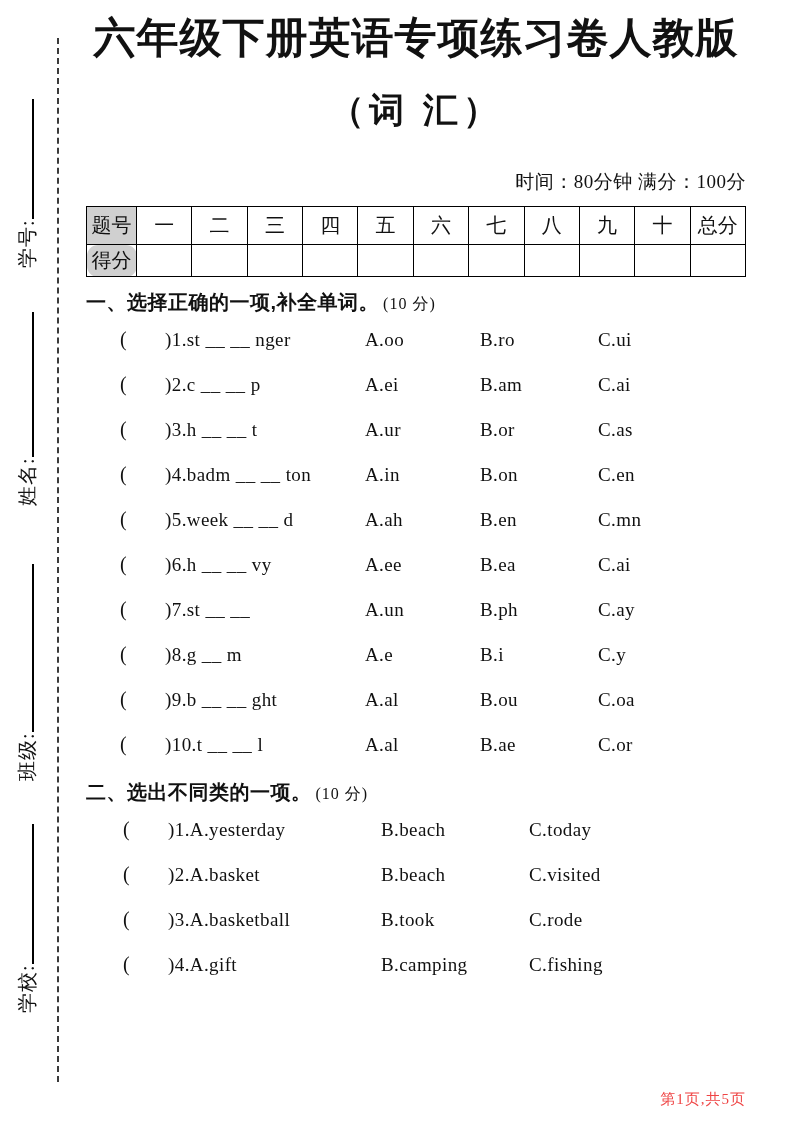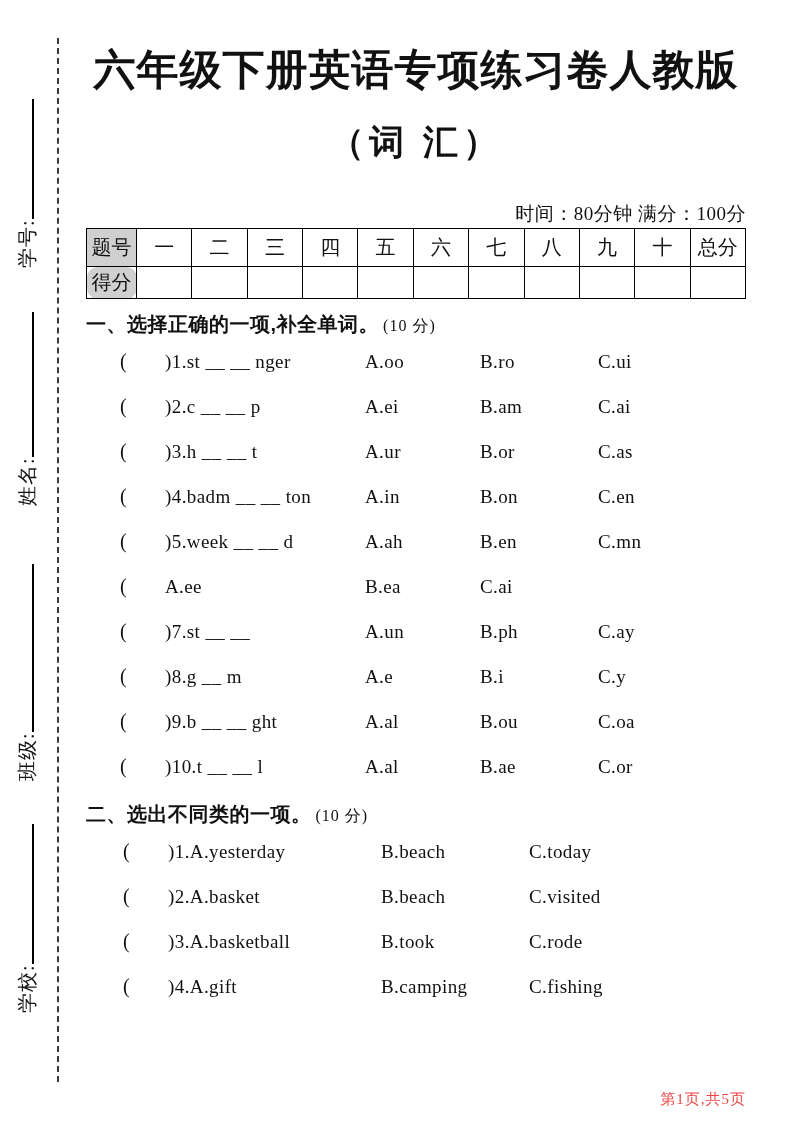--- a/index.html
+++ b/index.html
@@ -15,33 +15,33 @@
   }
   .sb{position:absolute;left:14px;width:0;height:0;overflow:visible;}
   .sb-inner{
     display:inline-block;transform:rotate(-90deg);transform-origin:top left;
     white-space:nowrap;font-size:20px;letter-spacing:1px;color:#111;
   }
   .blank{display:inline-block;border-bottom:2px solid #000;height:1px;vertical-align:baseline;}
   
   main{position:absolute;left:86px;top:0;width:660px;}
   .title{
-    margin-top:44px;font-size:42px;line-height:52px;font-weight:700;
+    margin-top:12px;font-size:42px;line-height:52px;font-weight:700;
     text-align:center;letter-spacing:1px;white-space:nowrap;
   }
   .subtitle{
     margin-top:26px;font-size:35px;line-height:42px;font-weight:700;
     text-align:center;letter-spacing:5px;
   }
   .meta{
     margin-top:38px;font-size:19px;line-height:24px;text-align:right;
     letter-spacing:0.5px;
   }
   table.score{
-    margin-top:2px;width:660px;border-collapse:collapse;table-layout:fixed;
+    margin-top:12px;width:660px;border-collapse:collapse;table-layout:fixed;
     border:1.5px solid #000;
   }
   table.score td{
     border:1.2px solid #000;text-align:center;font-size:20px;padding:0;
   }
   table.score col.first{width:50px;}
   table.score tr.r1 td{height:37px;}
   table.score tr.r2 td{height:31px;border-radius:11px;}
   td.hd{background:#d0d0d0;}
   
@@ -173,20 +173,21 @@
       </div>
       <div class="row s1">
         <span class="paren">(</span>
         <span>)5.week __ __ d</span>
         <span>A.ah</span>
         <span>B.en</span>
         <span>C.mn</span>
       </div>
       <div class="row s1">
         <span class="paren">(</span>
+        <span>)6.h __ __ vy</span>
         <span>A.ee</span>
         <span>B.ea</span>
         <span>C.ai</span>
       </div>
       <div class="row s1">
         <span class="paren">(</span>
         <span>)7.st __ __</span>
         <span>A.un</span>
         <span>B.ph</span>
         <span>C.ay</span>

